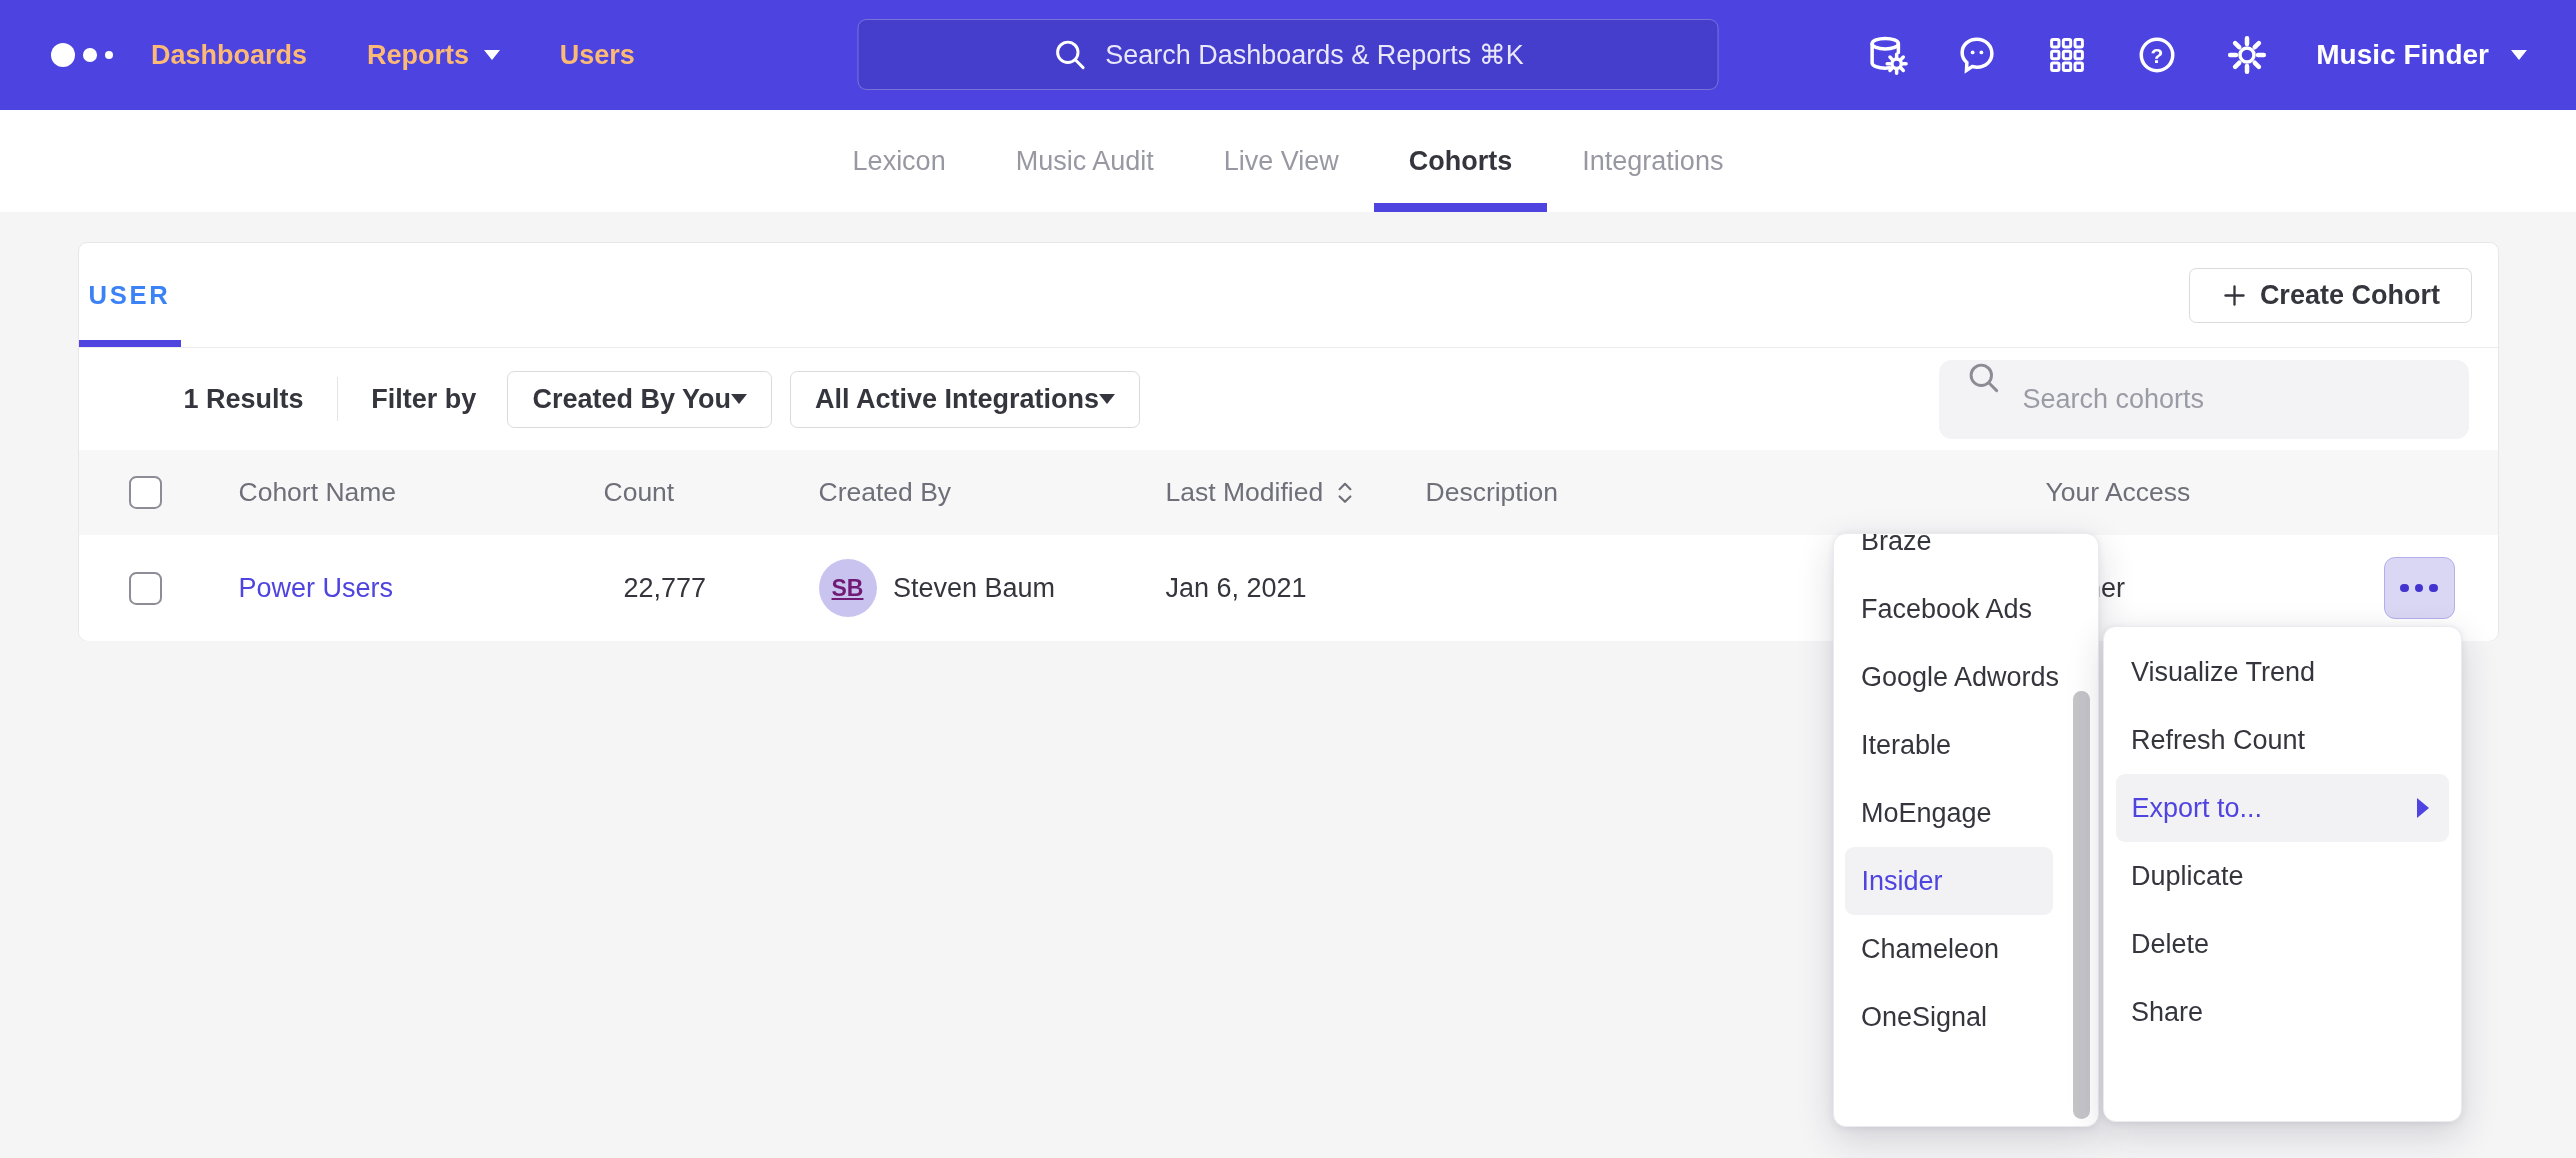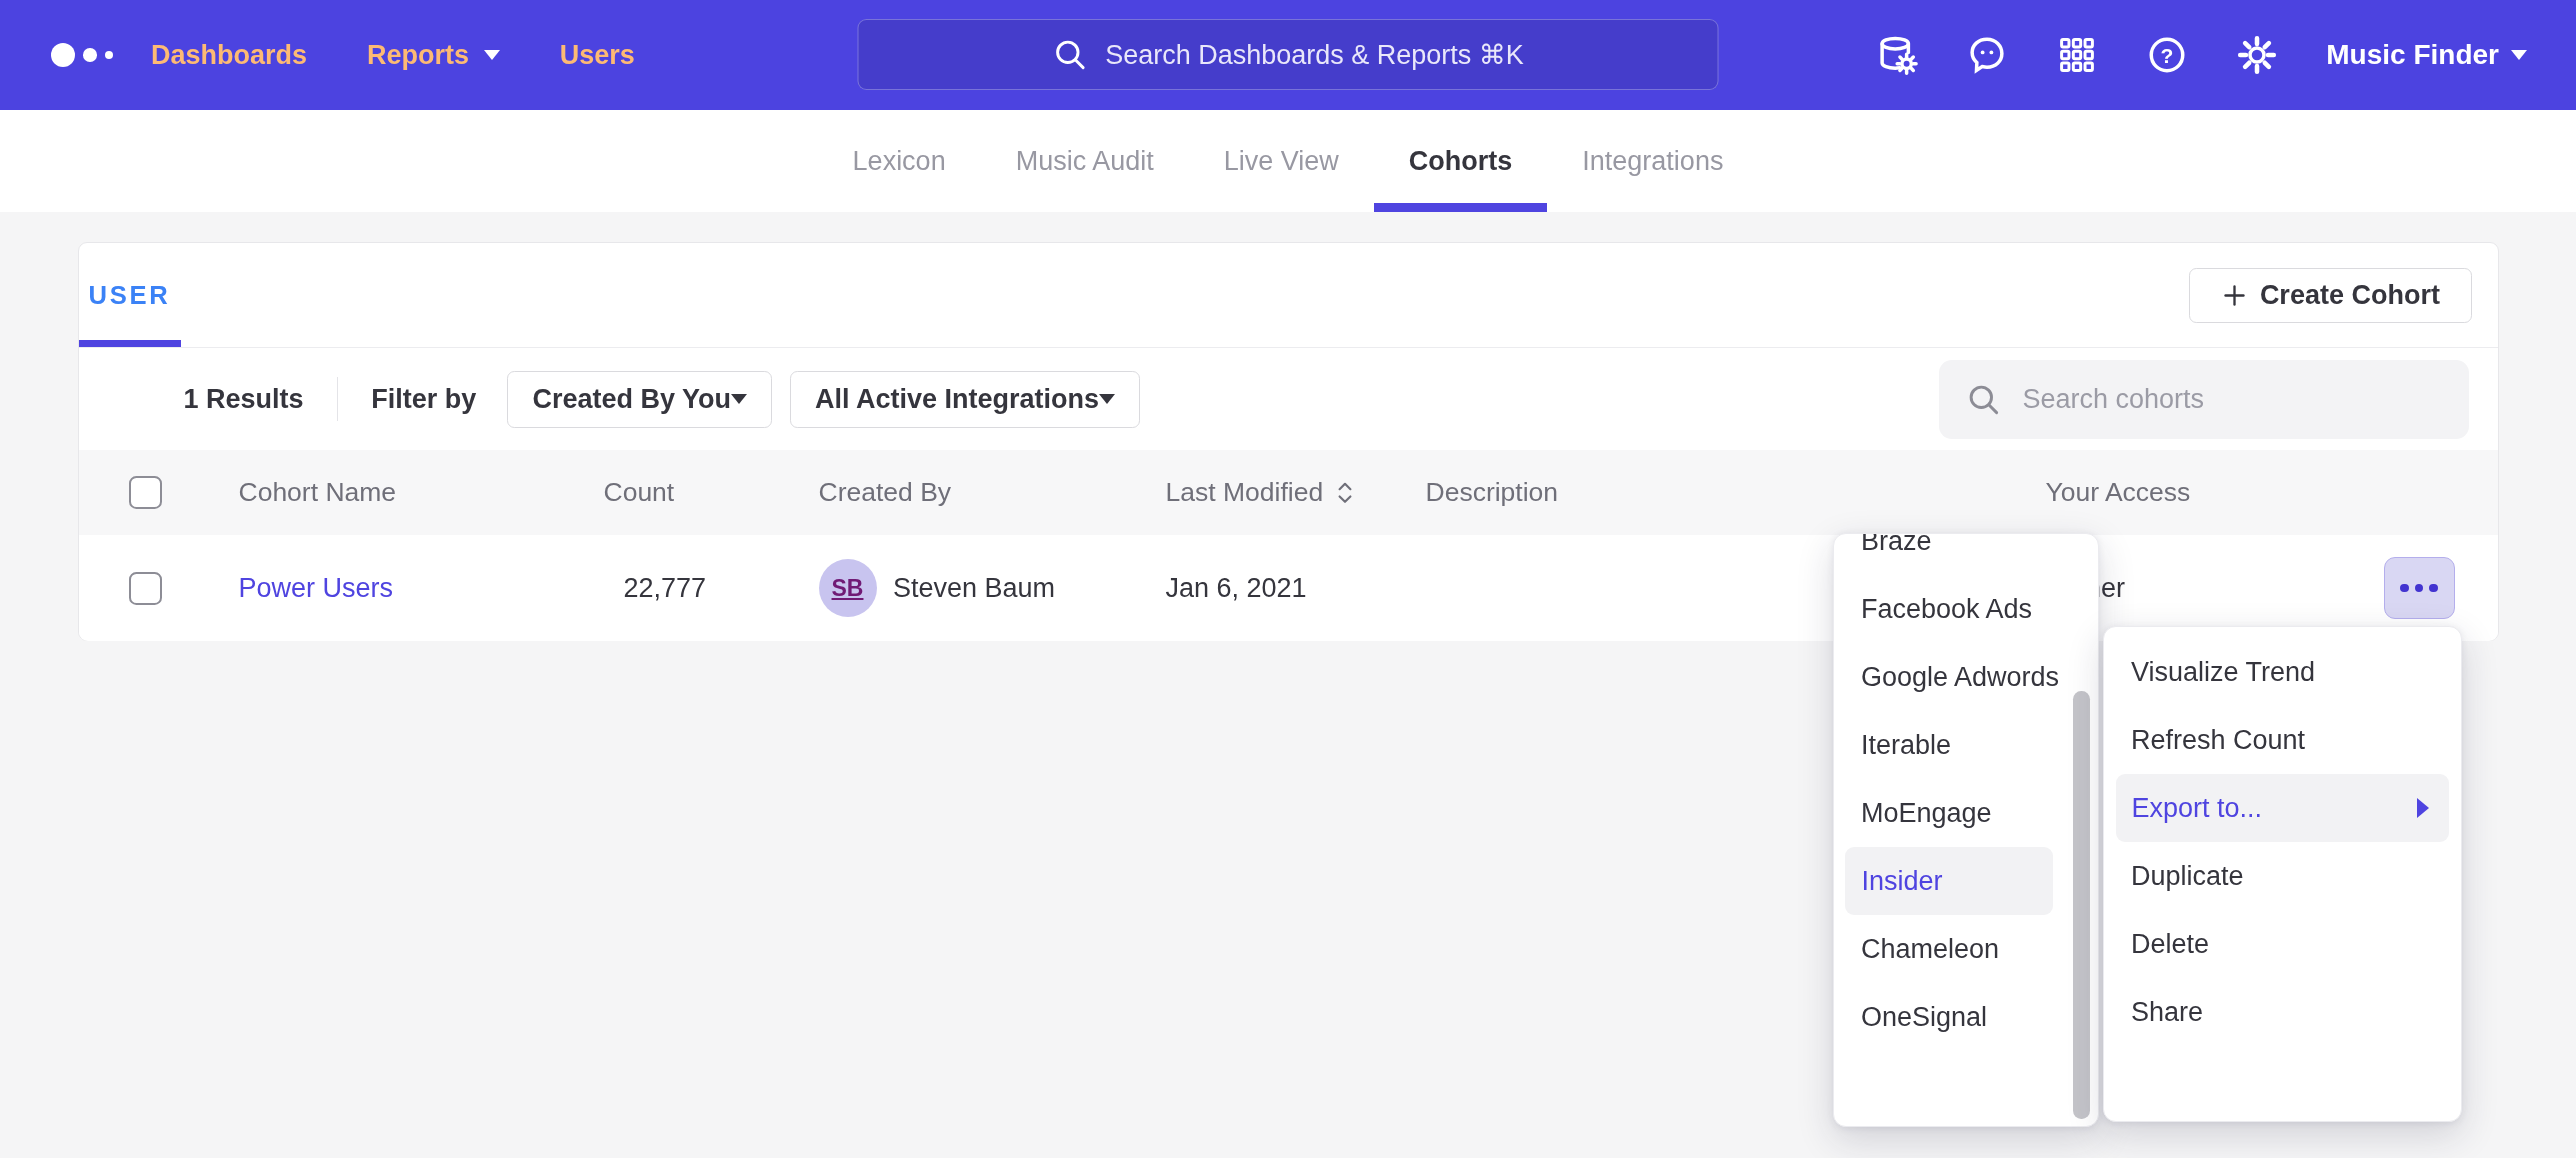--- a/index.html
+++ b/index.html
@@ -9,41 +9,41 @@
   .topnav { height:110px; background:#4C43E0; display:flex; align-items:center; padding-left:51px; position:relative; }
   .logo { display:flex; align-items:center; gap:8.2px; width:100px; }
   .logo .d1 { width:24px; height:24px; border-radius:50%; background:#fff; }
   .logo .d2 { width:13.7px; height:13.7px; border-radius:50%; background:#fff; }
   .logo .d3 { width:8.2px; height:8.2px; border-radius:50%; background:#fff; }
   .nav-link { color:#fdba74; font-size:27px; font-weight:600; margin-right:60px; display:flex; align-items:center; gap:14.6px; cursor:pointer; }
   .caret { width:0; height:0; border-left:8.2px solid transparent; border-right:8.2px solid transparent; border-top:10px solid currentColor; display:inline-block; }
   .global-search { position:absolute; left:50%; top:19px; transform:translateX(-50%); width:861px; height:71px; background:#453DCB; border:1.8px solid rgba(255,255,255,0.28); border-radius:9px; display:flex; align-items:center; justify-content:center; gap:18px; color:#E9E7FA; font-size:27px; cursor:text; }
   .nav-right { margin-left:auto; display:flex; align-items:center; gap:48px; padding-right:49px; }
   .nav-icon { width:42px; height:42px; display:block; }
-  .project { color:#fff; font-size:28px; font-weight:700; display:flex; align-items:center; gap:12px; }
+  .project { color:#fff; font-size:28px; font-weight:700; display:flex; align-items:center; gap:22px; }
 
   
   .subnav { height:102px; background:#fff; display:flex; align-items:stretch; justify-content:center; }
   .tab { padding:0 35px; display:flex; align-items:center; font-size:27px; color:#9898A2; position:relative; cursor:pointer; }
   .tab.active { color:#35353D; font-weight:700; }
   .tab-underline { position:absolute; left:0; right:0; bottom:0; height:9px; background:#4F44E0; }
 
   
   .card { width:2421px; height:399px; margin:30px auto 0; background:#fff; border:0.9px solid #E7E7EA; border-radius:9px; position:relative; }
   .tabstrip { height:105px; border-bottom:0.9px solid #ECECEF; display:flex; align-items:center; }
   .user-tab { width:102px; height:100%; display:flex; align-items:center; justify-content:center; color:#3b82f6; font-size:25.6px; font-weight:700; letter-spacing:2.7px; position:relative; cursor:pointer; }
   .user-underline { position:absolute; left:0; right:0; bottom:0; height:7.3px; background:#4F44E0; }
   .create-btn { margin-left:auto; margin-right:25.6px; height:55px; padding:0 31px; border:1.8px solid #DADADE; border-radius:7.3px; background:#fff; display:flex; align-items:center; gap:12px; font-size:27px; font-weight:600; color:#35353D; font-family:inherit; cursor:pointer; }
 
   .filterbar { height:102px; display:flex; align-items:center; padding:0 29px 0 105px; font-size:27px; color:#35353D; }
   .results { font-weight:600; }
   .vdivider { width:1.8px; height:44px; background:#E4E4E8; margin:0 33px; }
   .filterby { font-weight:600; margin-right:31px; }
   .dropdown { height:57px; border:1.8px solid #DADADE; border-radius:7.3px; background:#fff; display:flex; align-items:center; padding:0 24px; font-size:27px; font-weight:600; color:#35353D; margin-right:18px; font-family:inherit; cursor:pointer; }
-  .cohort-search { margin-left:auto; width:530px; height:79px; background:#F3F3F5; border-radius:12.8px; position:relative; display:flex; align-items:center; }
+  .cohort-search { margin-left:auto; width:530px; height:79px; background:#F3F3F5; border-radius:12.8px; position:relative; display:flex; }
   .cohort-search svg { position:absolute; left:27px; width:35px; height:35px; }
   .cohort-search input { width:100%; height:100%; background:transparent; border:none; outline:none; font-size:27px; color:#35353D; padding-left:84px; font-family:inherit; }
   .cohort-search input::placeholder { color:#9B9BA5; }
 
   .thead { height:85px; background:#F7F7F8; display:flex; align-items:center; font-size:26.5px; font-weight:500; color:#6F6F79; }
   .trow { height:106px; display:flex; align-items:center; font-size:27px; color:#35353D; background:#fff; border-radius:0 0 9px 9px; }
   .c-check { width:160px; }
   .checkbox { width:33px; height:33px; border:2.7px solid #8D8D96; border-radius:7.3px; background:#fff; margin-left:50px; cursor:pointer; }
   .c-name { width:365px; }
   .c-count { width:119px; }

